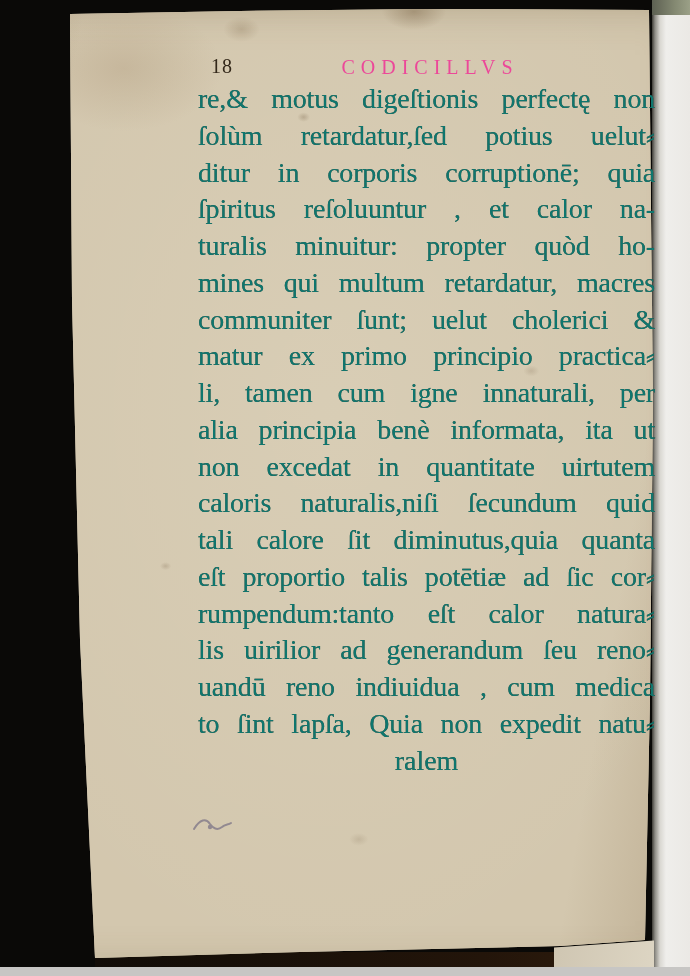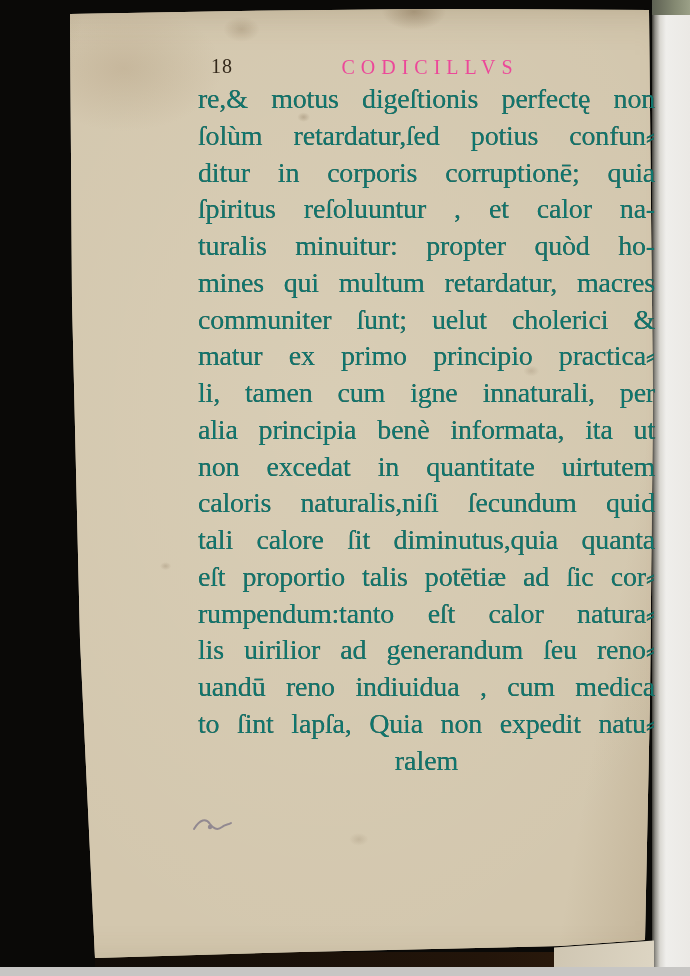--- a/index.html
+++ b/index.html
@@ -87,21 +87,21 @@
   <div class="page-under-corner"></div>
   <div class="scanner-strip"></div>
 
   <div class="paper"></div>
 
   <div class="folio">18</div>
   <div class="running-header">CODICILLVS</div>
 
   <div class="textblock">
     <div class="text-line">re,&amp; motus digeſtionis perfectę non</div>
-    <div class="text-line">ſolùm retardatur,ſed potius confun⸗</div>
+    <div class="text-line">ſolùm retardatur,ſed potius uelut⸗</div>
     <div class="text-line">ditur in corporis corruptionē; quia</div>
     <div class="text-line">ſpiritus reſoluuntur , et calor na-</div>
     <div class="text-line">turalis minuitur: propter quòd ho-</div>
     <div class="text-line">mines qui multum retardatur, macres</div>
     <div class="text-line">communiter ſunt; uelut cholerici &amp;</div>
     <div class="text-line">matur ex primo principio practica⸗</div>
     <div class="text-line">li, tamen cum igne innaturali, per</div>
     <div class="text-line">alia principia benè informata, ita ut</div>
     <div class="text-line">non excedat in quantitate uirtutem</div>
     <div class="text-line">caloris naturalis,niſi ſecundum quid</div>

